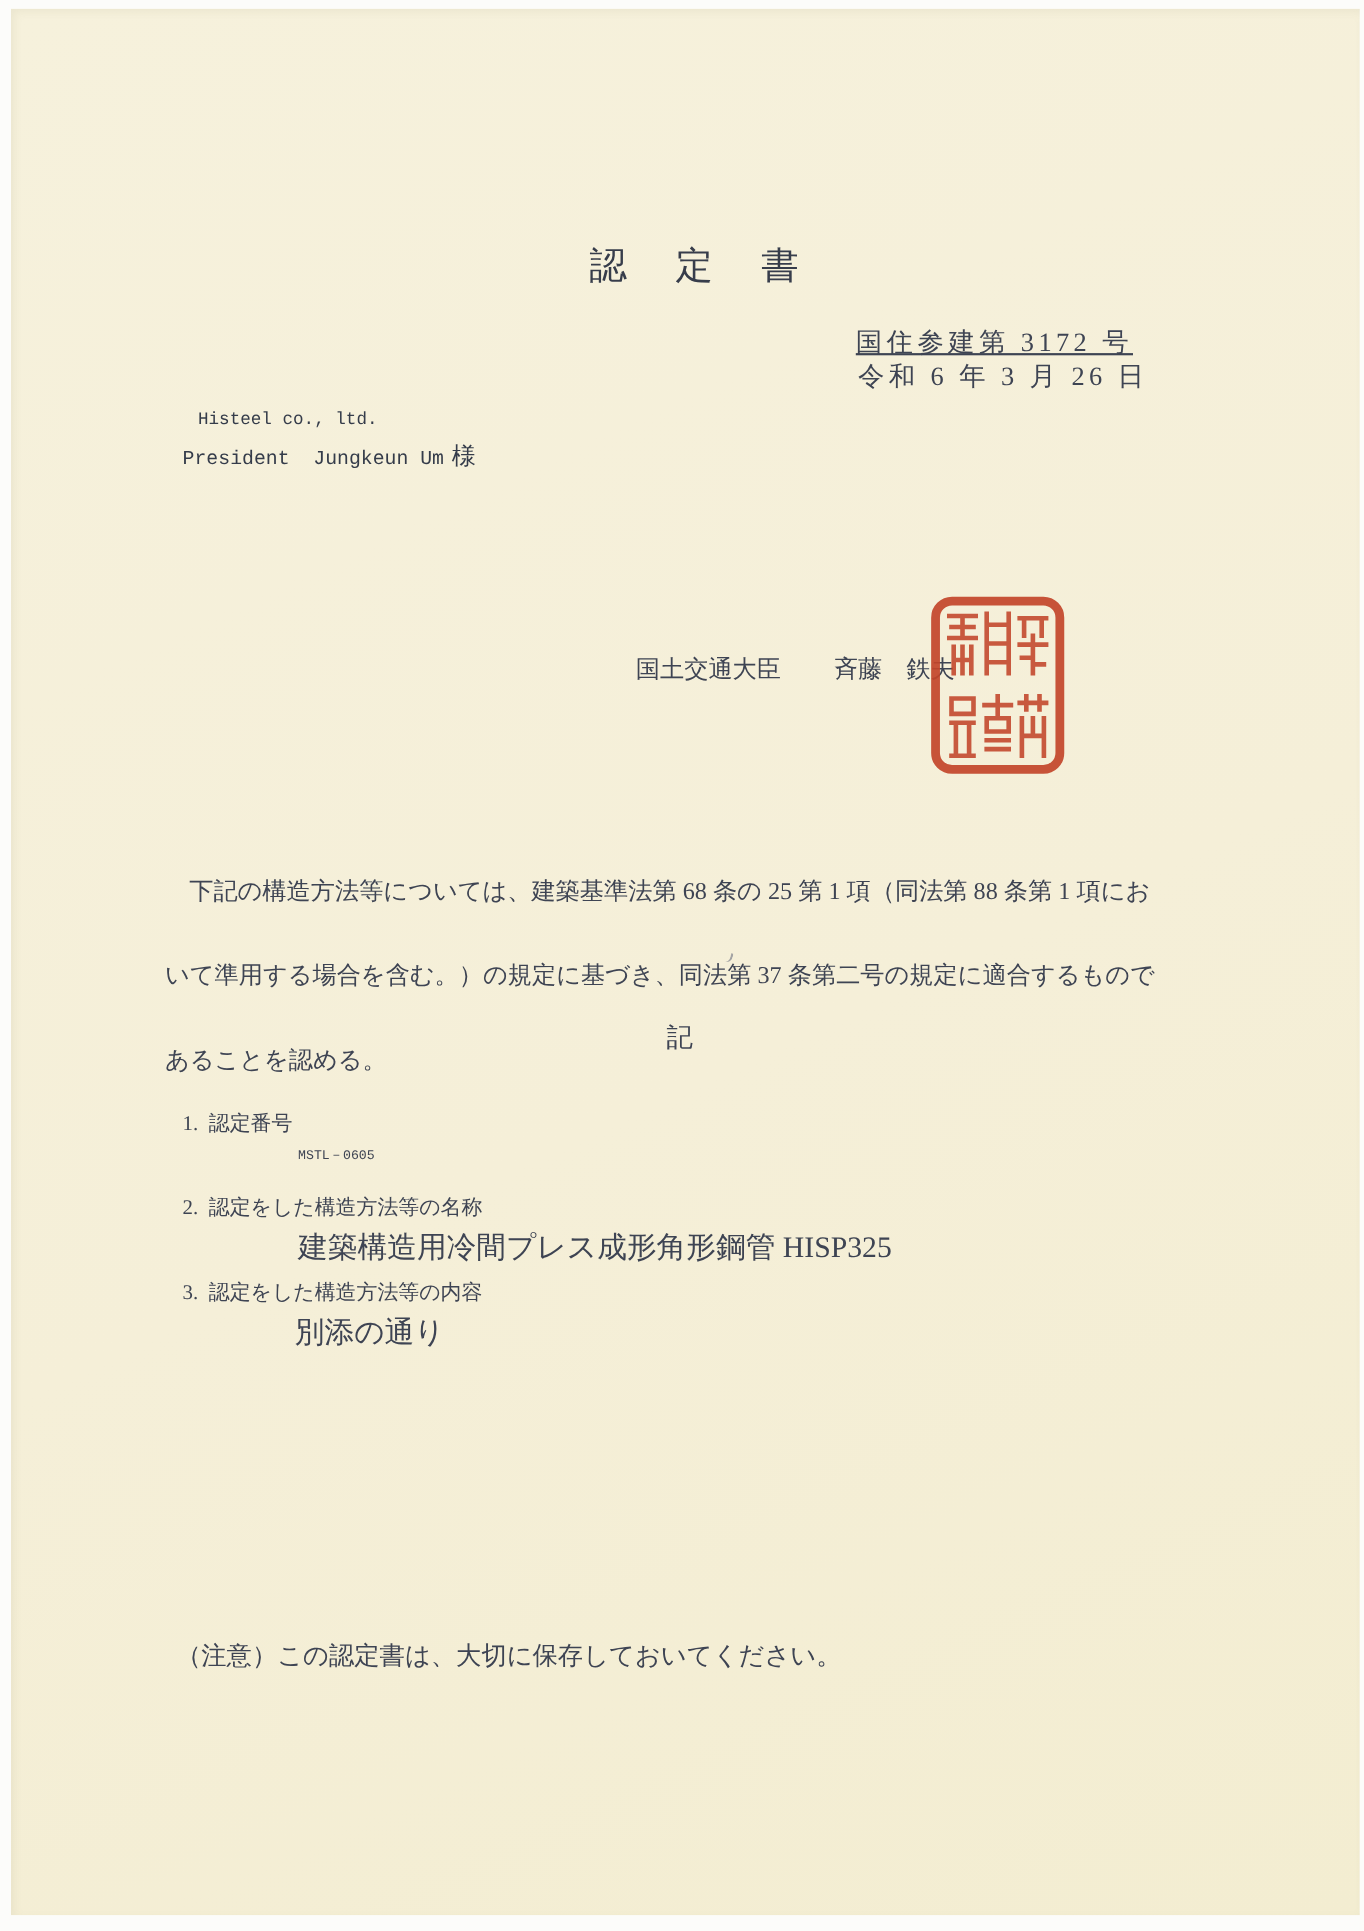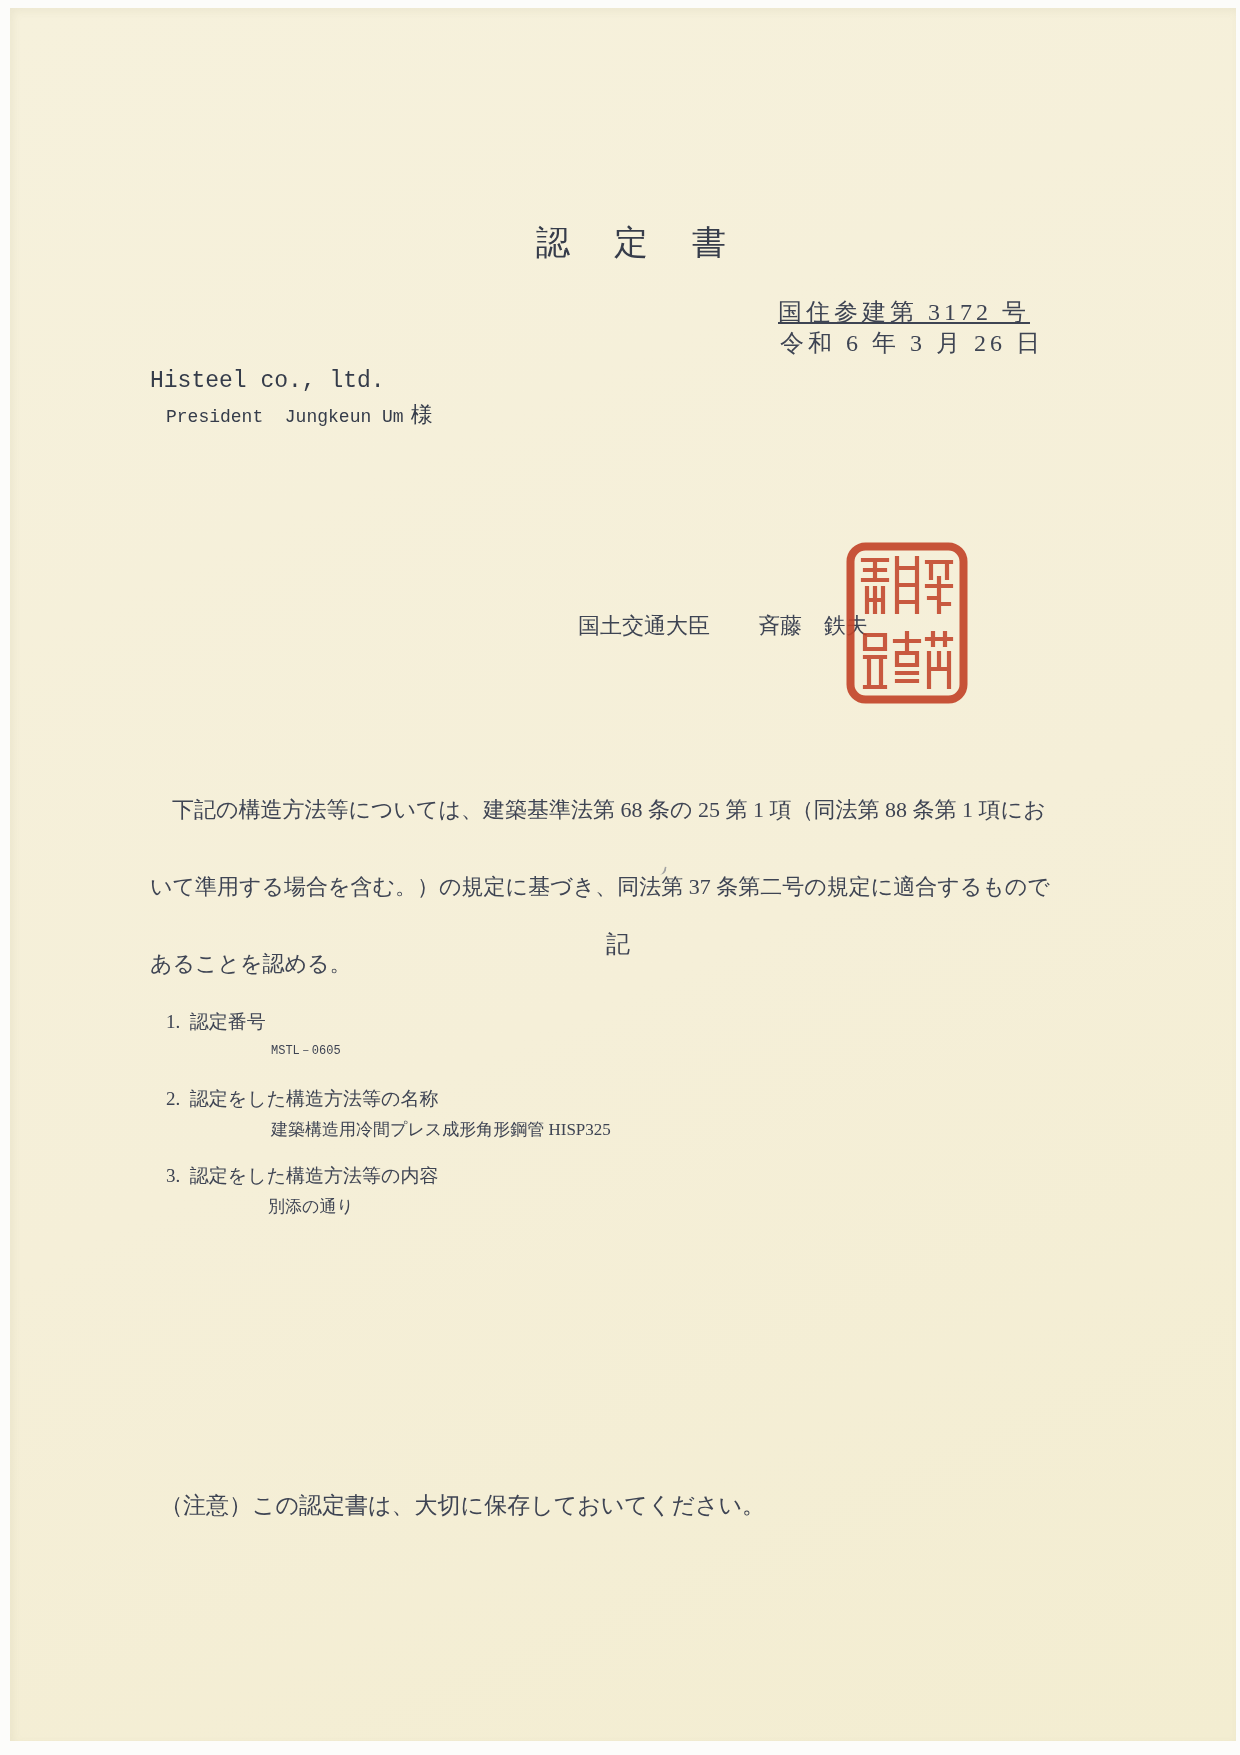--- a/index.html
+++ b/index.html
@@ -21,39 +21,39 @@
     position: absolute;
     color: #3e4453;
     white-space: pre;
     line-height: 1;
   }
   .mono { font-family: "Liberation Mono", "DejaVu Sans Mono", monospace; }
 
   .title   { left: 526px; top: 218px;  font-size: 34px; letter-spacing: 5px; color: #373d4b; }
   .ref     { left: 768px; top: 292px;  font-size: 24px; letter-spacing: 4px; text-decoration: underline; }
   .date    { left: 770px; top: 323px;  font-size: 24px; letter-spacing: 4px; }
-  .company   { left: 140px; top: 361px; font-size: 23px; line-height: 24px; color: #353c4a; }
+  .company   { left: 170px; top: 361px; font-size: 16px; line-height: 24px; color: #353c4a; }
   .president { left: 156px; top: 389px; font-size: 18px; line-height: 35px; color: #353c4a; }
   .president .hono { font-family: "Liberation Serif", "DejaVu Serif", serif; font-size: 22px; margin-left: 7px; }
-  .minister { left: 568px; top: 607px; font-size: 22px; text-align: right; }
+  .minister { left: 568px; top: 589px; font-size: 22px; text-align: right; }
   .minister .gap { display: inline-block; width: 48px; }
 
   .seal {
     position: absolute;
     left: 835px; top: 533px;
     width: 124px; height: 164px;
   }
 
   .para { left: 140px; top: 741px; font-size: 22px; }
   .para .line { white-space: pre; line-height: 33px; height: 33px; }
 
   .ki { left: 596px; top: 924px; font-size: 24px; }
 
   .item-label { font-size: 19px; }
-  .item-value { font-size: 17px; }
+  .item-value { font-size: 27px; }
   .i1l { left: 156px; top: 1004px; }
   .i1v { left: 261px; top: 1037px; font-size: 12px; }
   .i2l { left: 156px; top: 1081px; }
   .i2v { left: 261px; top: 1113px; }
   .i3l { left: 156px; top: 1158px; }
   .i3v { left: 258px; top: 1190px; }
 
   .note { left: 150px; top: 1486px; font-size: 23px; }
 
   .speck {

